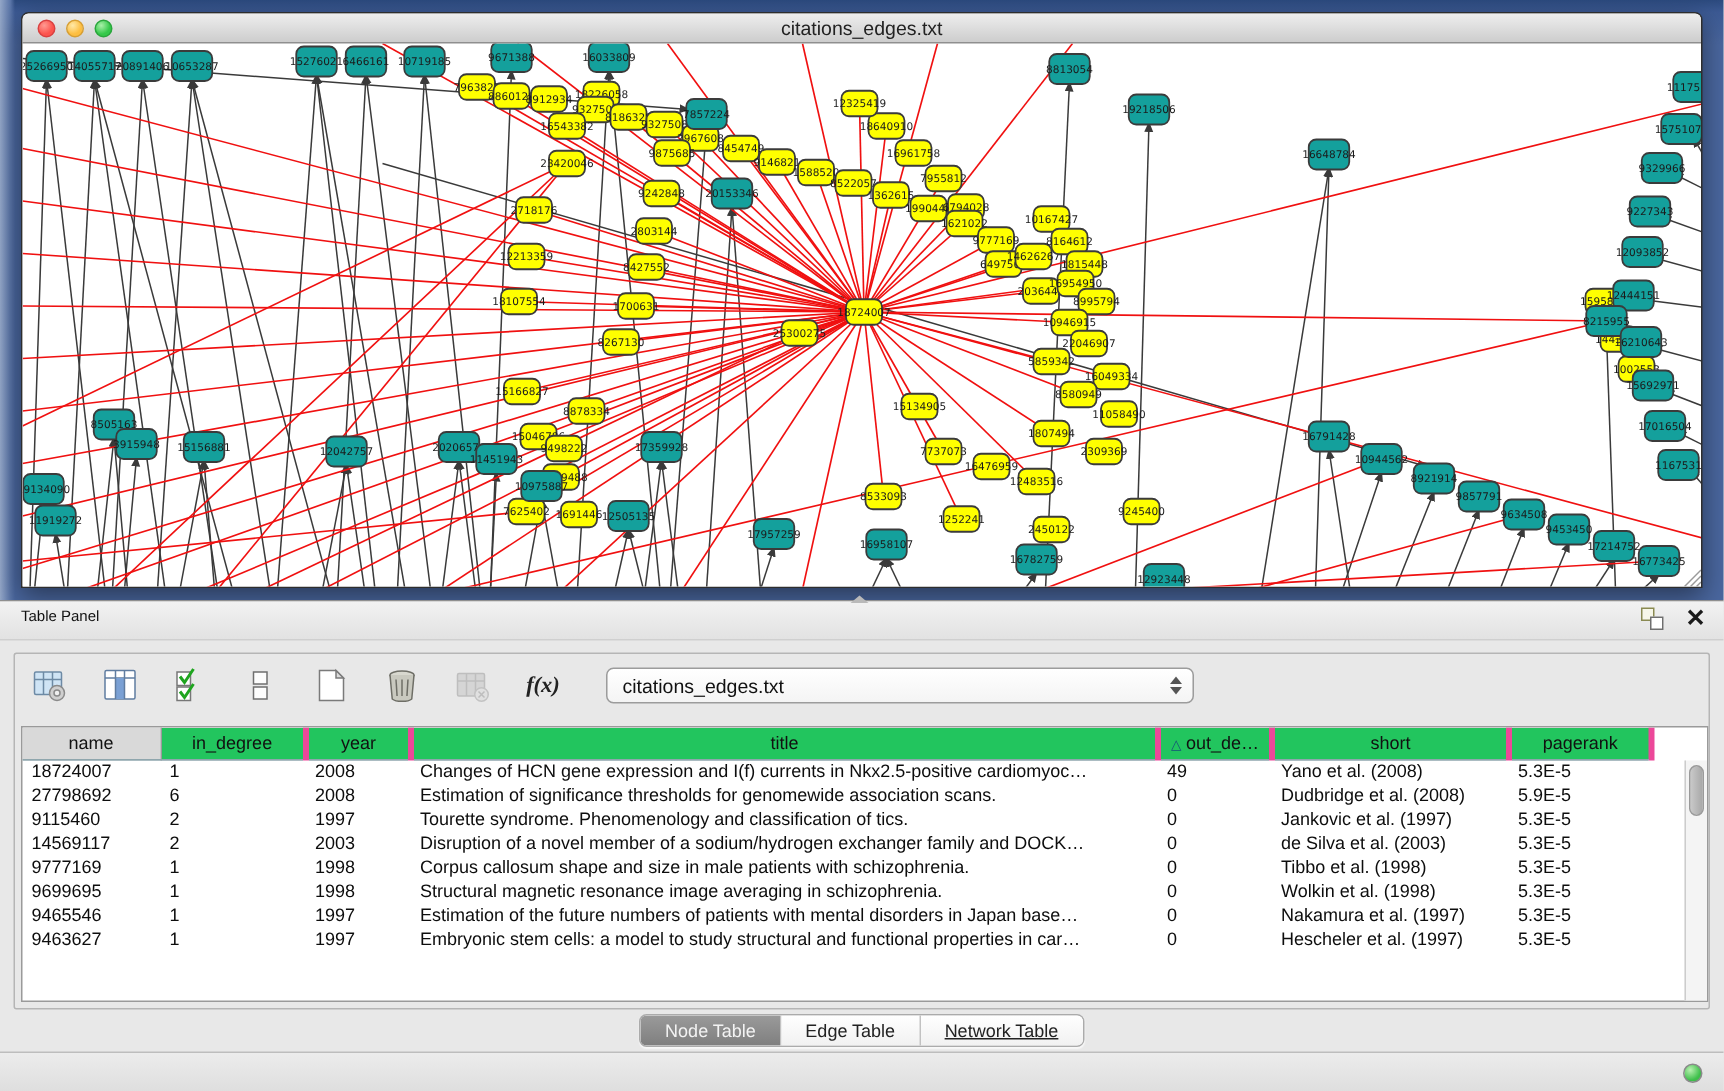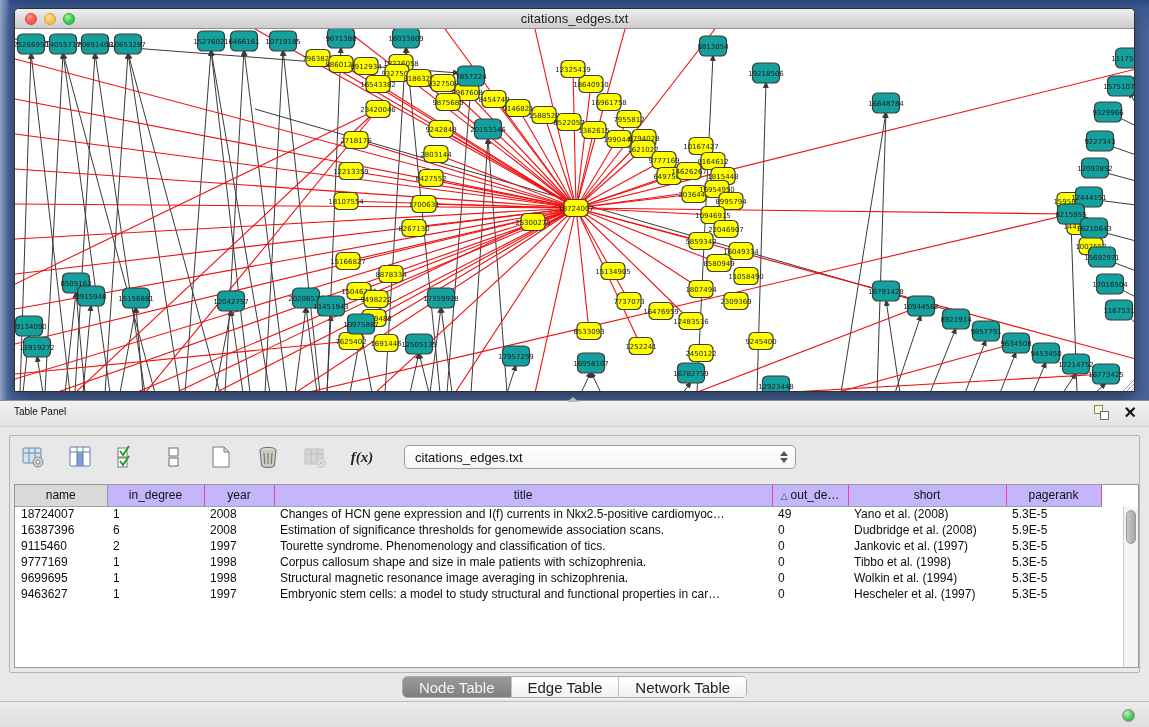--- a/index.html
+++ b/index.html
@@ -51,35 +51,35 @@
     box-shadow:inset 0 1px 1px rgba(255,255,255,.8); }
   .combo .val { padding-left:10px; font-size:13px; color:#111; flex:1; }
   .combo .arrows { width:18px; display:flex; flex-direction:column; align-items:center; gap:2px; padding-right:4px; }
   .combo .arrows i { width:0; height:0; border-left:4px solid transparent; border-right:4px solid transparent; }
   .combo .arrows i.up { border-bottom:5px solid #555; }
   .combo .arrows i.dn { border-top:5px solid #555; }
 
   .tablebox { position:absolute; left:4px; top:48px; width:1125px; height:184px;
     background:#fff; border:1px solid #9a9a9a; overflow:hidden; }
   table.data { border-collapse:collapse; table-layout:fixed; width:1086px; font-size:12px; }
-  table.data th { height:21px; background:#c4b5fd; border-right:1px solid #ec4899; border-bottom:1px solid #8fa6ad;
+  table.data th { height:21px; background:#22c55e; border-right:4px solid #ec4899; border-bottom:1px solid #8fa6ad;
     font-weight:normal; color:#111; text-align:center; overflow:hidden; white-space:nowrap; }
   table.data th.first { background:#d9d9d9; border-right:1px solid #9a9a9a; }
   table.data td { height:16px; padding:0 0 0 6px; color:#0d0d0d; white-space:nowrap; overflow:hidden; }
   .sort-tri { display:inline-block; font-size:9px; color:#16527a; margin-right:3px; }
   .vscroll { position:absolute; right:0; top:22px; width:15px; height:163px; background:#f4f4f4; border-left:1px solid #cccccc; }
   .vthumb { position:absolute; left:2px; top:3px; width:10px; height:34px; border-radius:6px;
     background:linear-gradient(90deg,#c9c9c9,#a8a8a8); border:1px solid #9a9a9a; }
 
   .tabbar { position:absolute; left:0; top:272px; width:100%; height:28px; display:flex; justify-content:center; align-items:center; }
   .seg { display:flex; border:1px solid #ababab; border-radius:5px; overflow:hidden; height:22px;
     background:#fff; box-shadow:0 1px 1px rgba(255,255,255,.7); }
-  .seg .tab { padding:0 16px; font-size:15px; line-height:21px; color:#222; background:linear-gradient(180deg,#ffffff,#f1f1f1);
+  .seg .tab { padding:0 16px; font-size:12px; line-height:21px; color:#222; background:linear-gradient(180deg,#ffffff,#f1f1f1);
     border-right:1px solid #c2c2c2; cursor:default; }
-  .seg .tab:last-child { border-right:none; }
+  .seg .tab:last-child { border-right:none;text-decoration:underline; }
   .seg .tab.active { background:linear-gradient(180deg,#9a9a9a,#7f7f7f); color:#f3f3f3; }
 
   .statusbar { position:absolute; left:0; top:300px; width:100%; height:27px;
     border-top:1px solid #bdbdbd; background:linear-gradient(180deg,#ececec,#dedede);
     display:flex; justify-content:flex-end; align-items:center; padding-right:14px; gap:7px; }
   .mem-label { font-size:17px; color:#222;margin-top:47px; }
   .led { width:13px; height:13px; border-radius:50%; border:1px solid #8a8a8a;
     background:radial-gradient(circle at 35% 30%,#b8f0b0,#3dbf4a 65%); }
 </style>
 </head>
@@ -836,53 +836,71 @@
             <tr>
               <td>18724007</td>
               <td>1</td>
               <td>2008</td>
               <td>Changes of HCN gene expression and I(f) currents in Nkx2.5-positive cardiomyoc…</td>
               <td>49</td>
               <td>Yano et al. (2008)</td>
               <td>5.3E-5</td>
             </tr>
             <tr>
-              <td>16387396</td>
+              <td>27798692</td>
               <td>6</td>
               <td>2008</td>
               <td>Estimation of significance thresholds for genomewide association scans.</td>
               <td>0</td>
               <td>Dudbridge et al. (2008)</td>
               <td>5.9E-5</td>
             </tr>
             <tr>
               <td>9115460</td>
               <td>2</td>
               <td>1997</td>
               <td>Tourette syndrome. Phenomenology and classification of tics.</td>
               <td>0</td>
               <td>Jankovic et al. (1997)</td>
               <td>5.3E-5</td>
             </tr>
             <tr>
+              <td>14569117</td>
+              <td>2</td>
+              <td>2003</td>
+              <td>Disruption of a novel member of a sodium/hydrogen exchanger family and DOCK…</td>
+              <td>0</td>
+              <td>de Silva et al. (2003)</td>
+              <td>5.3E-5</td>
+            </tr>
+            <tr>
               <td>9777169</td>
               <td>1</td>
               <td>1998</td>
               <td>Corpus callosum shape and size in male patients with schizophrenia.</td>
               <td>0</td>
               <td>Tibbo et al. (1998)</td>
               <td>5.3E-5</td>
             </tr>
             <tr>
               <td>9699695</td>
               <td>1</td>
               <td>1998</td>
               <td>Structural magnetic resonance image averaging in schizophrenia.</td>
               <td>0</td>
-              <td>Wolkin et al. (1994)</td>
+              <td>Wolkin et al. (1998)</td>
+              <td>5.3E-5</td>
+            </tr>
+            <tr>
+              <td>9465546</td>
+              <td>1</td>
+              <td>1997</td>
+              <td>Estimation of the future numbers of patients with mental disorders in Japan base…</td>
+              <td>0</td>
+              <td>Nakamura et al. (1997)</td>
               <td>5.3E-5</td>
             </tr>
             <tr>
               <td>9463627</td>
               <td>1</td>
               <td>1997</td>
               <td>Embryonic stem cells: a model to study structural and functional properties in car…</td>
               <td>0</td>
               <td>Hescheler et al. (1997)</td>
               <td>5.3E-5</td>

